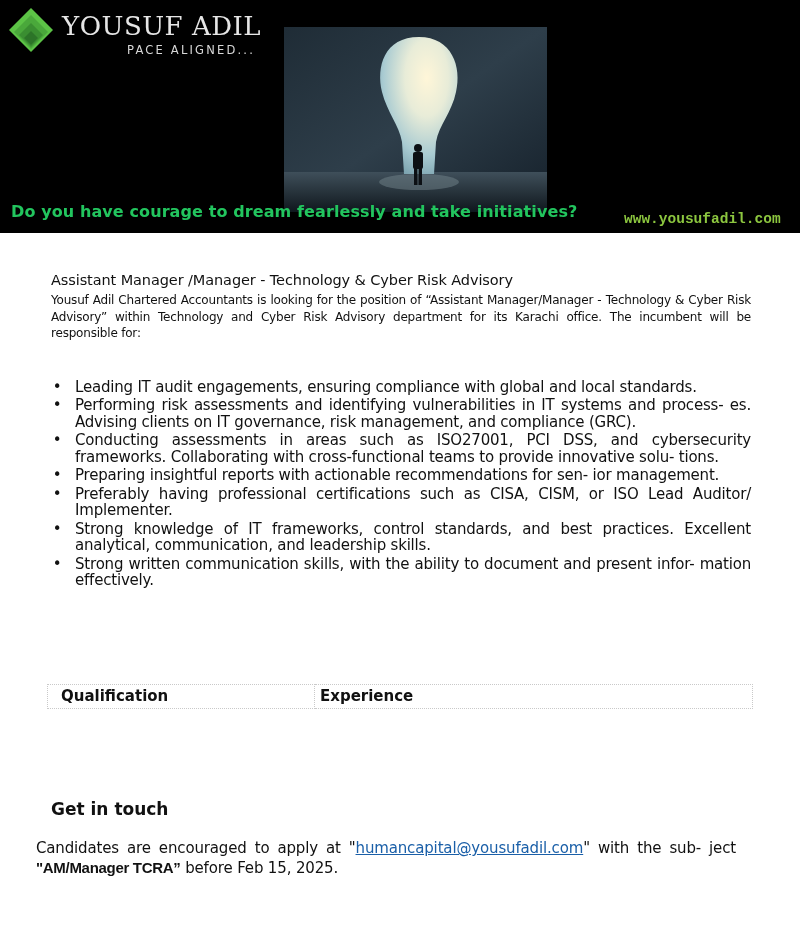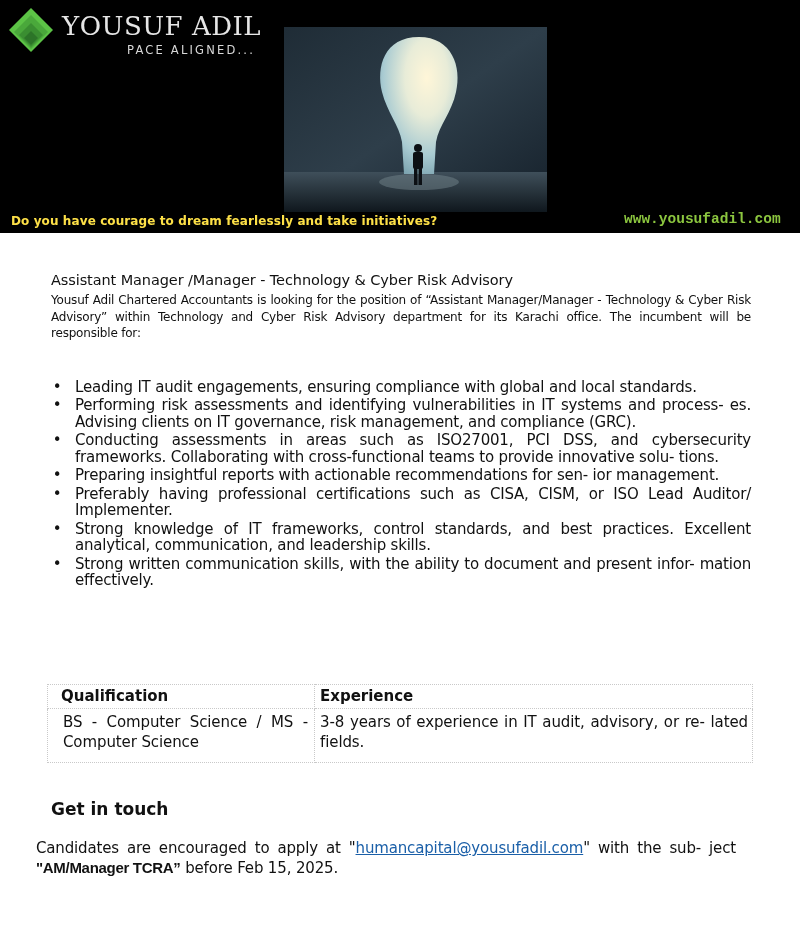--- a/index.html
+++ b/index.html
@@ -9,21 +9,21 @@
     
     .banner { position: absolute; left: 0; top: 0; width: 800px; height: 233px; background: #000; overflow: hidden; }
     .logo { position: absolute; left: 4px; top: 5px; width: 260px; height: 50px; text-align: right; }
     .logo-mark { position: absolute; left: 4px; top: 2px; width: 46px; height: 46px; }
     .logo-name { position: absolute; left: 58px; top: 6px; font-family: "DejaVu Serif", serif; font-size: 26px; letter-spacing: 0.5px; color: #e6e6e6; white-space: nowrap; }
     .logo-tag { position: absolute; left: 123px; top: 38px; font-family: "DejaVu Sans", sans-serif; font-size: 11.5px; letter-spacing: 2.2px; color: #d8d8d8; white-space: nowrap; }
 
     .hero { position: absolute; left: 284px; top: 27px; width: 263px; height: 185px; overflow: hidden; }
     .hero svg { width: 100%; height: 100%; display: block; }
 
-    .tagline { position: absolute; left: 11px; top: 214px; font-size: 12px; font-weight: bold; color: #fde047; white-space: nowrap; letter-spacing: 0.1px; }
+    .tagline { position: absolute; left: 11px; top: 202px; font-size: 16px; font-weight: bold; color: #22c55e; white-space: nowrap; letter-spacing: 0.1px; }
     .site-url { position: absolute; left: 624px; top: 211px; font-family: Liberation Mono, monospace; font-size: 14.5px; font-weight: bold; color: #8cc63f; white-space: nowrap; }
 
     
     .content { position: absolute; left: 51px; top: 272px; width: 700px; }
     .job-title { font-size: 14.5px; font-weight: normal; color: #111; margin-bottom: 4px; letter-spacing: -0.1px; }
     .intro { font-size: 12px; line-height: 16.5px; text-align: justify; text-align-last: left; letter-spacing: -0.2px; }
 
     .resp-list { list-style: none; margin-top: 37px; padding-left: 24px; }
     .resp-list li { position: relative; font-size: 15px; line-height: 16.5px; text-align: justify; letter-spacing: -0.2px; margin-bottom: 2px; }
     .resp-list li .bullet { position: absolute; left: -24px; top: 0; width: 12px; text-align: center; }
@@ -106,21 +106,17 @@
     <li><span class="bullet">•</span><span>Strong written communication skills, with the ability to document and present infor- mation effectively.</span></li>
   </ul>
 </div>
 
 <table class="req-table">
   <tbody>
       <tr>
     <th class="col-q">Qualification</th>
     <th class="exp">Experience</th>
   </tr>
-  <tr>
-    <td>BS - Computer Science / MS - Computer Science</td>
-    <td class="exp">3-8 years of experience in IT audit, advisory, or re- lated fields.</td>
-  </tr>
 </tbody>
   </table>
 
 <h2 class="contact-title">Get in touch</h2>
 <p class="contact-text"><span>Candidates are encouraged to apply at "</span><a>humancapital@yousufadil.com</a><span>" with the sub- ject </span><b>"AM/Manager TCRA”</b><span> before Feb 15, 2025.</span></p>
 
 </body></html>

